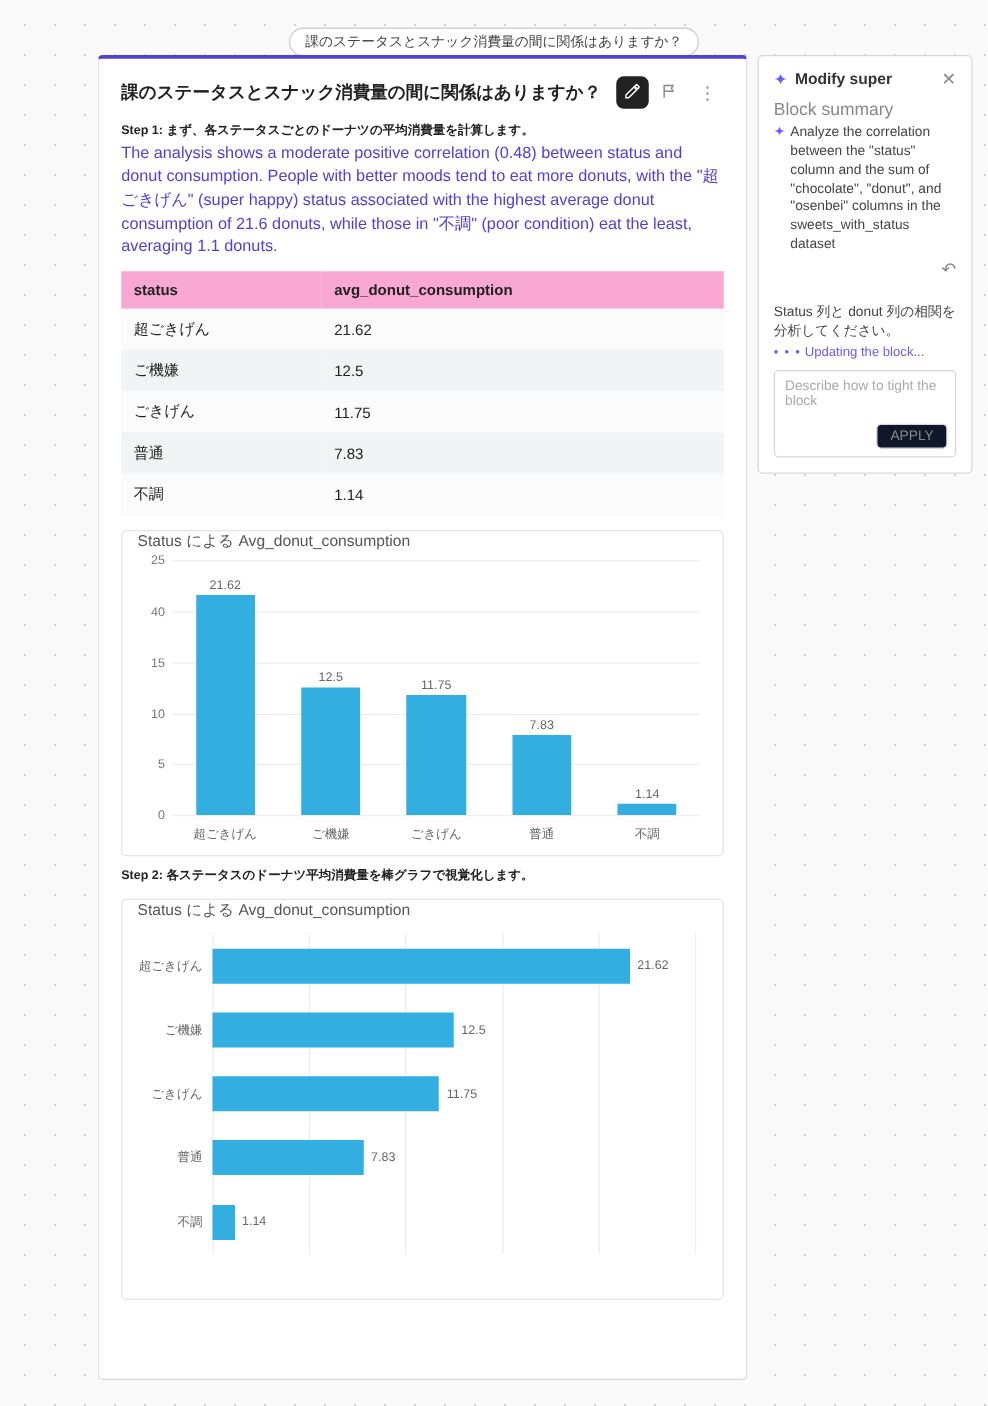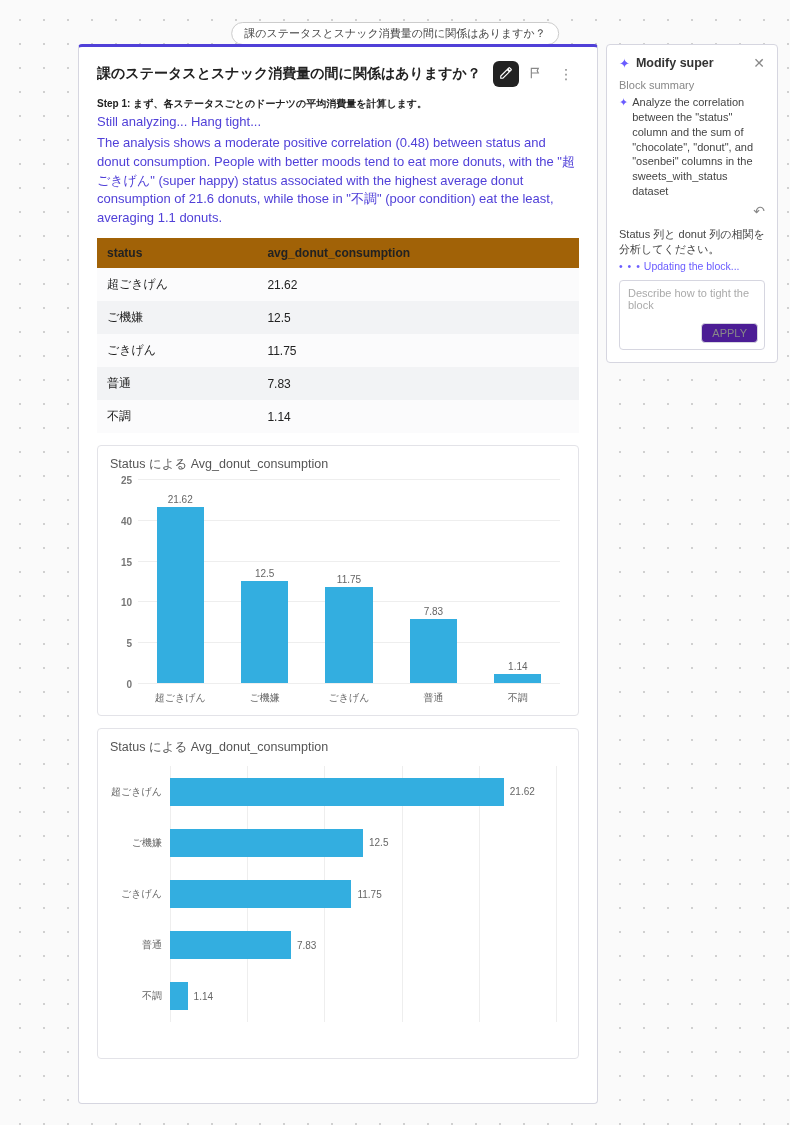--- a/index.html
+++ b/index.html
@@ -47,38 +47,38 @@
   .hdr-btn {
     width: 26px; height: 26px; border-radius: 6px;
     display: flex; align-items: center; justify-content: center;
     margin-left: 4px; font-size: 14px; color: #888;
   }
   .hdr-btn.dark { background: #222; color: #fff; }
   .step-title { font-size: 10px; font-weight: 600; margin-top: 4px; }
   .analysis-text { font-size: 13px; color: #5040d8; line-height: 1.45; margin-top: 2px; }
 
   .tbl { width: 100%; border-collapse: collapse; margin-top: 10px; font-size: 12px; }
-  .tbl th { text-align: left; font-weight: 600; padding: 8px 10px; background: #a16207; }
+  .tbl th { text-align: left; font-weight: 600; padding: 8px 10px; background: #f9a8d4; }
   .tbl td { padding: 8px 10px; }
   .tbl tbody tr:nth-child(odd) td { background: #fbfbfc; }
   .tbl tbody tr:nth-child(even) td { background: #f2f3f5; }
 
   .chart-box {
     border: 1px solid #e3e3e8;
     border-radius: 4px;
     margin-top: 12px;
-    padding: 10px 12px 6px 12px;
+    padding: 0 12px 6px 12px;
   }
   .chart-title { font-size: 12.5px; color: #555; margin-bottom: 6px; }
 
   
   .vbar-chart { position: relative; height: 230px; padding-left: 28px; }
   .vbar-grid { position: absolute; left: 28px; right: 6px; top: 0; bottom: 26px; }
   .vbar-line { position: absolute; left: 0; right: 0; border-top: 1px solid #eee; }
-  .vbar-ylabel { position: absolute; right: 100%; transform: translateY(-50%); padding-right: 6px; font-size: 10px; color: #777; font-weight: bold; }
+  .vbar-ylabel { position: absolute; right: 100%; transform: translateY(-50%); padding-right: 6px; font-size: 10px; color: #777; }
   .vbar-area { position: absolute; left: 28px; right: 6px; bottom: 26px; top: 0; display: flex; align-items: flex-end; }
   .vbar-col { flex: 1; display: flex; flex-direction: column; align-items: center; justify-content: flex-end; height: 100%; }
   .vbar-val { font-size: 10px; color: #666; margin-bottom: 2px; }
   .vbar-bar { width: 56%; background: #33aee0; }
   .vbar-xlabels { position: absolute; left: 28px; right: 6px; bottom: 0; height: 22px; display: flex; }
   .vbar-xlabel { flex: 1; text-align: center; font-size: 10px; color: #666; padding-top: 4px; }
 
   .step2-text { font-size: 13px; color: #5040d8; line-height: 1.45; margin-top: 6px; }
 
   
@@ -99,41 +99,41 @@
     background: #fff;
     border: 1px solid #d6d6e0;
     border-radius: 4px;
     padding: 10px 12px 12px 12px;
     font-size: 11px;
   }
   .sp-head { display: flex; align-items: center; margin-bottom: 8px; }
   .sp-head .sparkle { color: #6a5cff; margin-right: 6px; font-size: 13px; }
   .sp-head .t { flex: 1; font-weight: 600; font-size: 12.5px; color: #333; }
   .sp-head .close { color: #888; font-size: 14px; }
-  .sp-sub { color: #888; font-size: 11px; margin-bottom: 4px; }
+  .sp-sub { color: #888; font-size: 14px; margin-bottom: 4px; }
   .sp-summary { display: flex; font-size: 11px; color: #444; line-height: 1.35; }
   .sp-summary .sparkle2 { color: #6a5cff; margin-right: 4px; font-size: 11px; }
   .sp-undo { text-align: right; color: #888; font-size: 14px; margin-top: 4px; }
-  .sp-q { font-size: 11px; color: #444; margin-top: 8px; line-height: 1.35; }
+  .sp-q { font-size: 11px; color: #444; margin-top: 20px; line-height: 1.35; }
   .sp-update { font-size: 10.5px; color: #6a5cff; margin-top: 3px; }
   .sp-update .dots { letter-spacing: 1px; }
   .sp-input {
     margin-top: 8px;
     border: 1px solid #d6d6e0;
     border-radius: 4px;
     padding: 6px 8px 34px 8px;
     position: relative;
     min-height: 70px;
   }
   .sp-input .ph { color: #aaa; font-size: 11px; }
   .sp-apply {
     position: absolute; right: 6px; bottom: 6px;
     border: 1px solid #d6d6e0; border-radius: 4px;
     padding: 3px 10px; font-size: 11px; color: #888;
-    background: #4c1d95;
+    background: #0f172a;
   }
 </style>
 </head>
 <body>
 
 <div class="dotted-bg"></div>
 
 <div class="top-pill">
   <span>課のステータスとスナック消費量の間に関係はありますか？</span>
 </div>
@@ -154,21 +154,20 @@
             <path d="M4 21V4h12l-2 4 2 4H4"></path>
           </svg>
       </span>
     </div>
     <div class="hdr-btn">
       <span>⋮</span>
     </div>
   </div>
 
   <div class="step-title">Step 1: まず、各ステータスごとのドーナツの平均消費量を計算します。</div>
-  <div class="analysis-text hang">Still analyzing... Hang tight...</div>
   <div class="analysis-text">The analysis shows a moderate positive correlation (0.48) between status and donut consumption. People with better moods tend to eat more donuts, with the "超ごきげん" (super happy) status associated with the highest average donut consumption of 21.6 donuts, while those in "不調" (poor condition) eat the least, averaging 1.1 donuts.</div>
 
   <table class="tbl">
     <thead>
       <tr>
         <th>status</th>
         <th>avg_donut_consumption</th>
       </tr>
     </thead>
     <tbody id="tbl-body">
@@ -243,20 +242,21 @@
       <div class="vbar-xlabels" id="vbar-xlabels">
           <div class="vbar-xlabel">超ごきげん</div>
           <div class="vbar-xlabel">ご機嫌</div>
           <div class="vbar-xlabel">ごきげん</div>
           <div class="vbar-xlabel">普通</div>
           <div class="vbar-xlabel">不調</div>
         </div>
     </div>
   </div>
 
+  <div class="step-title" style="margin-top:8px">Step 2: 各ステータスのドーナツ平均消費量を棒グラフで視覚化します。</div>
 
   <div class="chart-box">
     <div class="chart-title">Status による Avg_donut_consumption</div>
     <div class="hbar-chart">
       <div class="hbar-grid" id="hbar-grid">
           <div class="hbar-vline" style="left: 0%;"></div>
           <div class="hbar-vline" style="left: 20%;"></div>
           <div class="hbar-vline" style="left: 40%;"></div>
           <div class="hbar-vline" style="left: 60%;"></div>
           <div class="hbar-vline" style="left: 80%;"></div>

